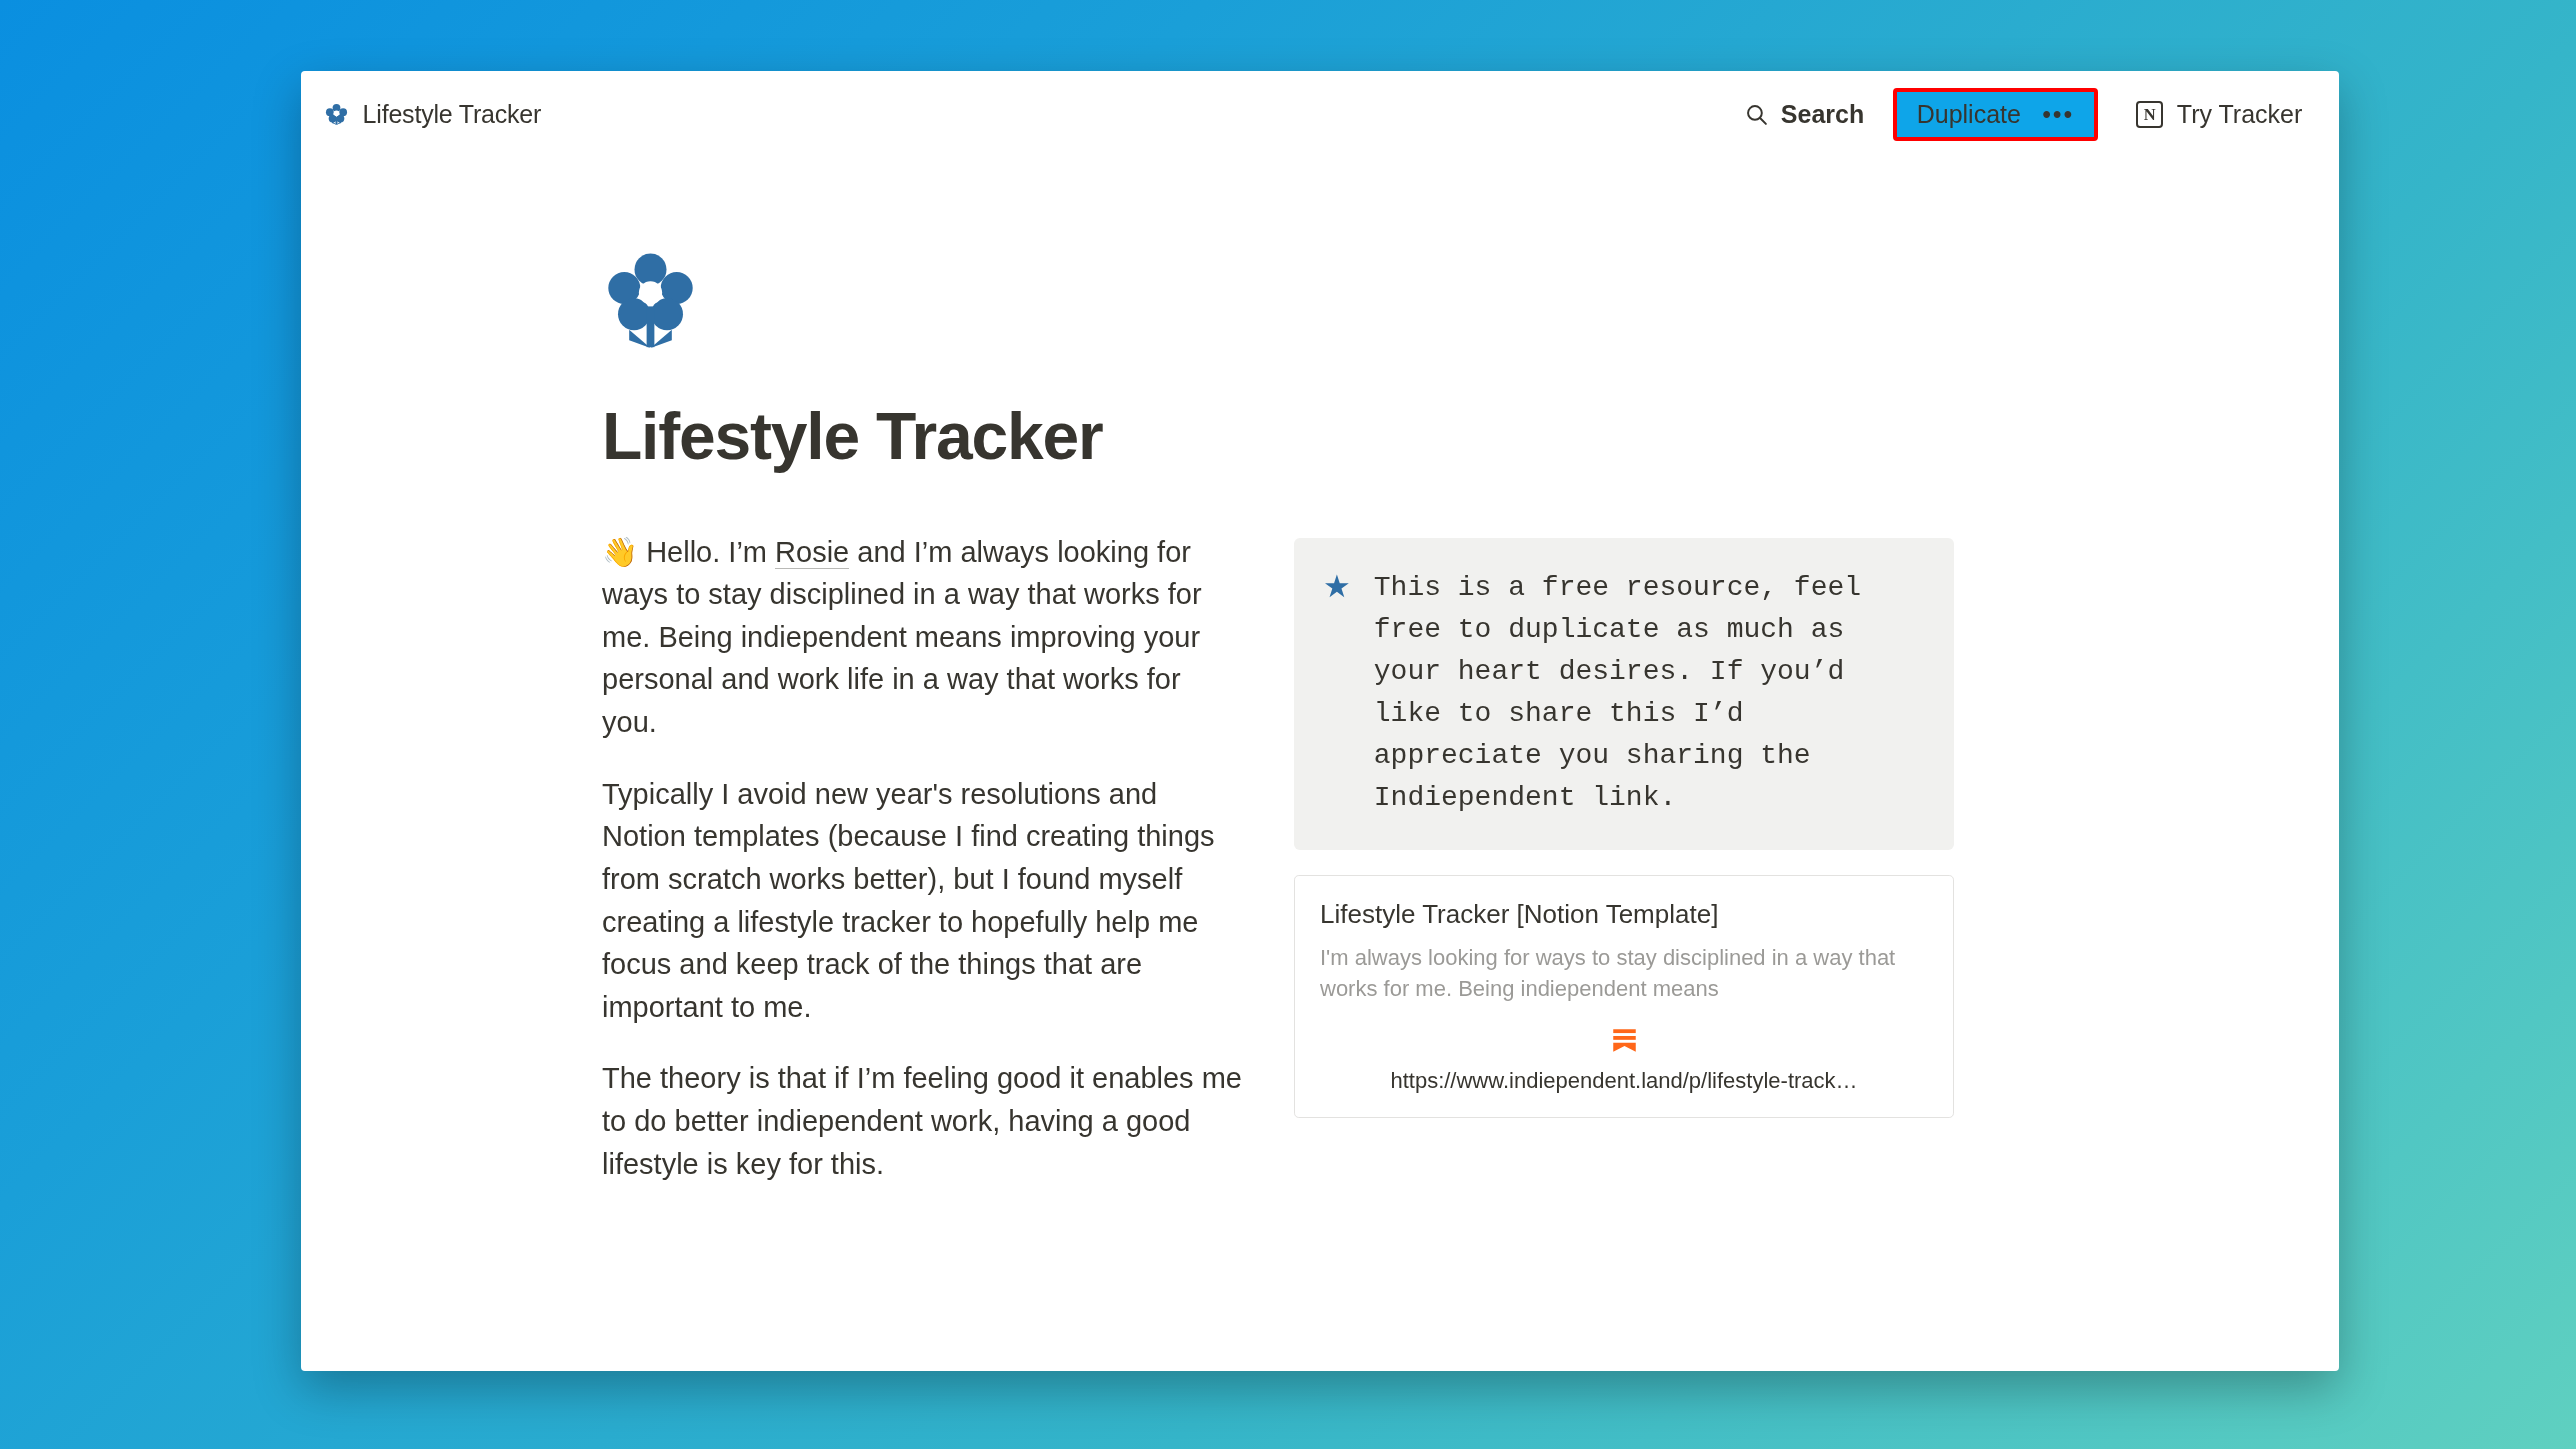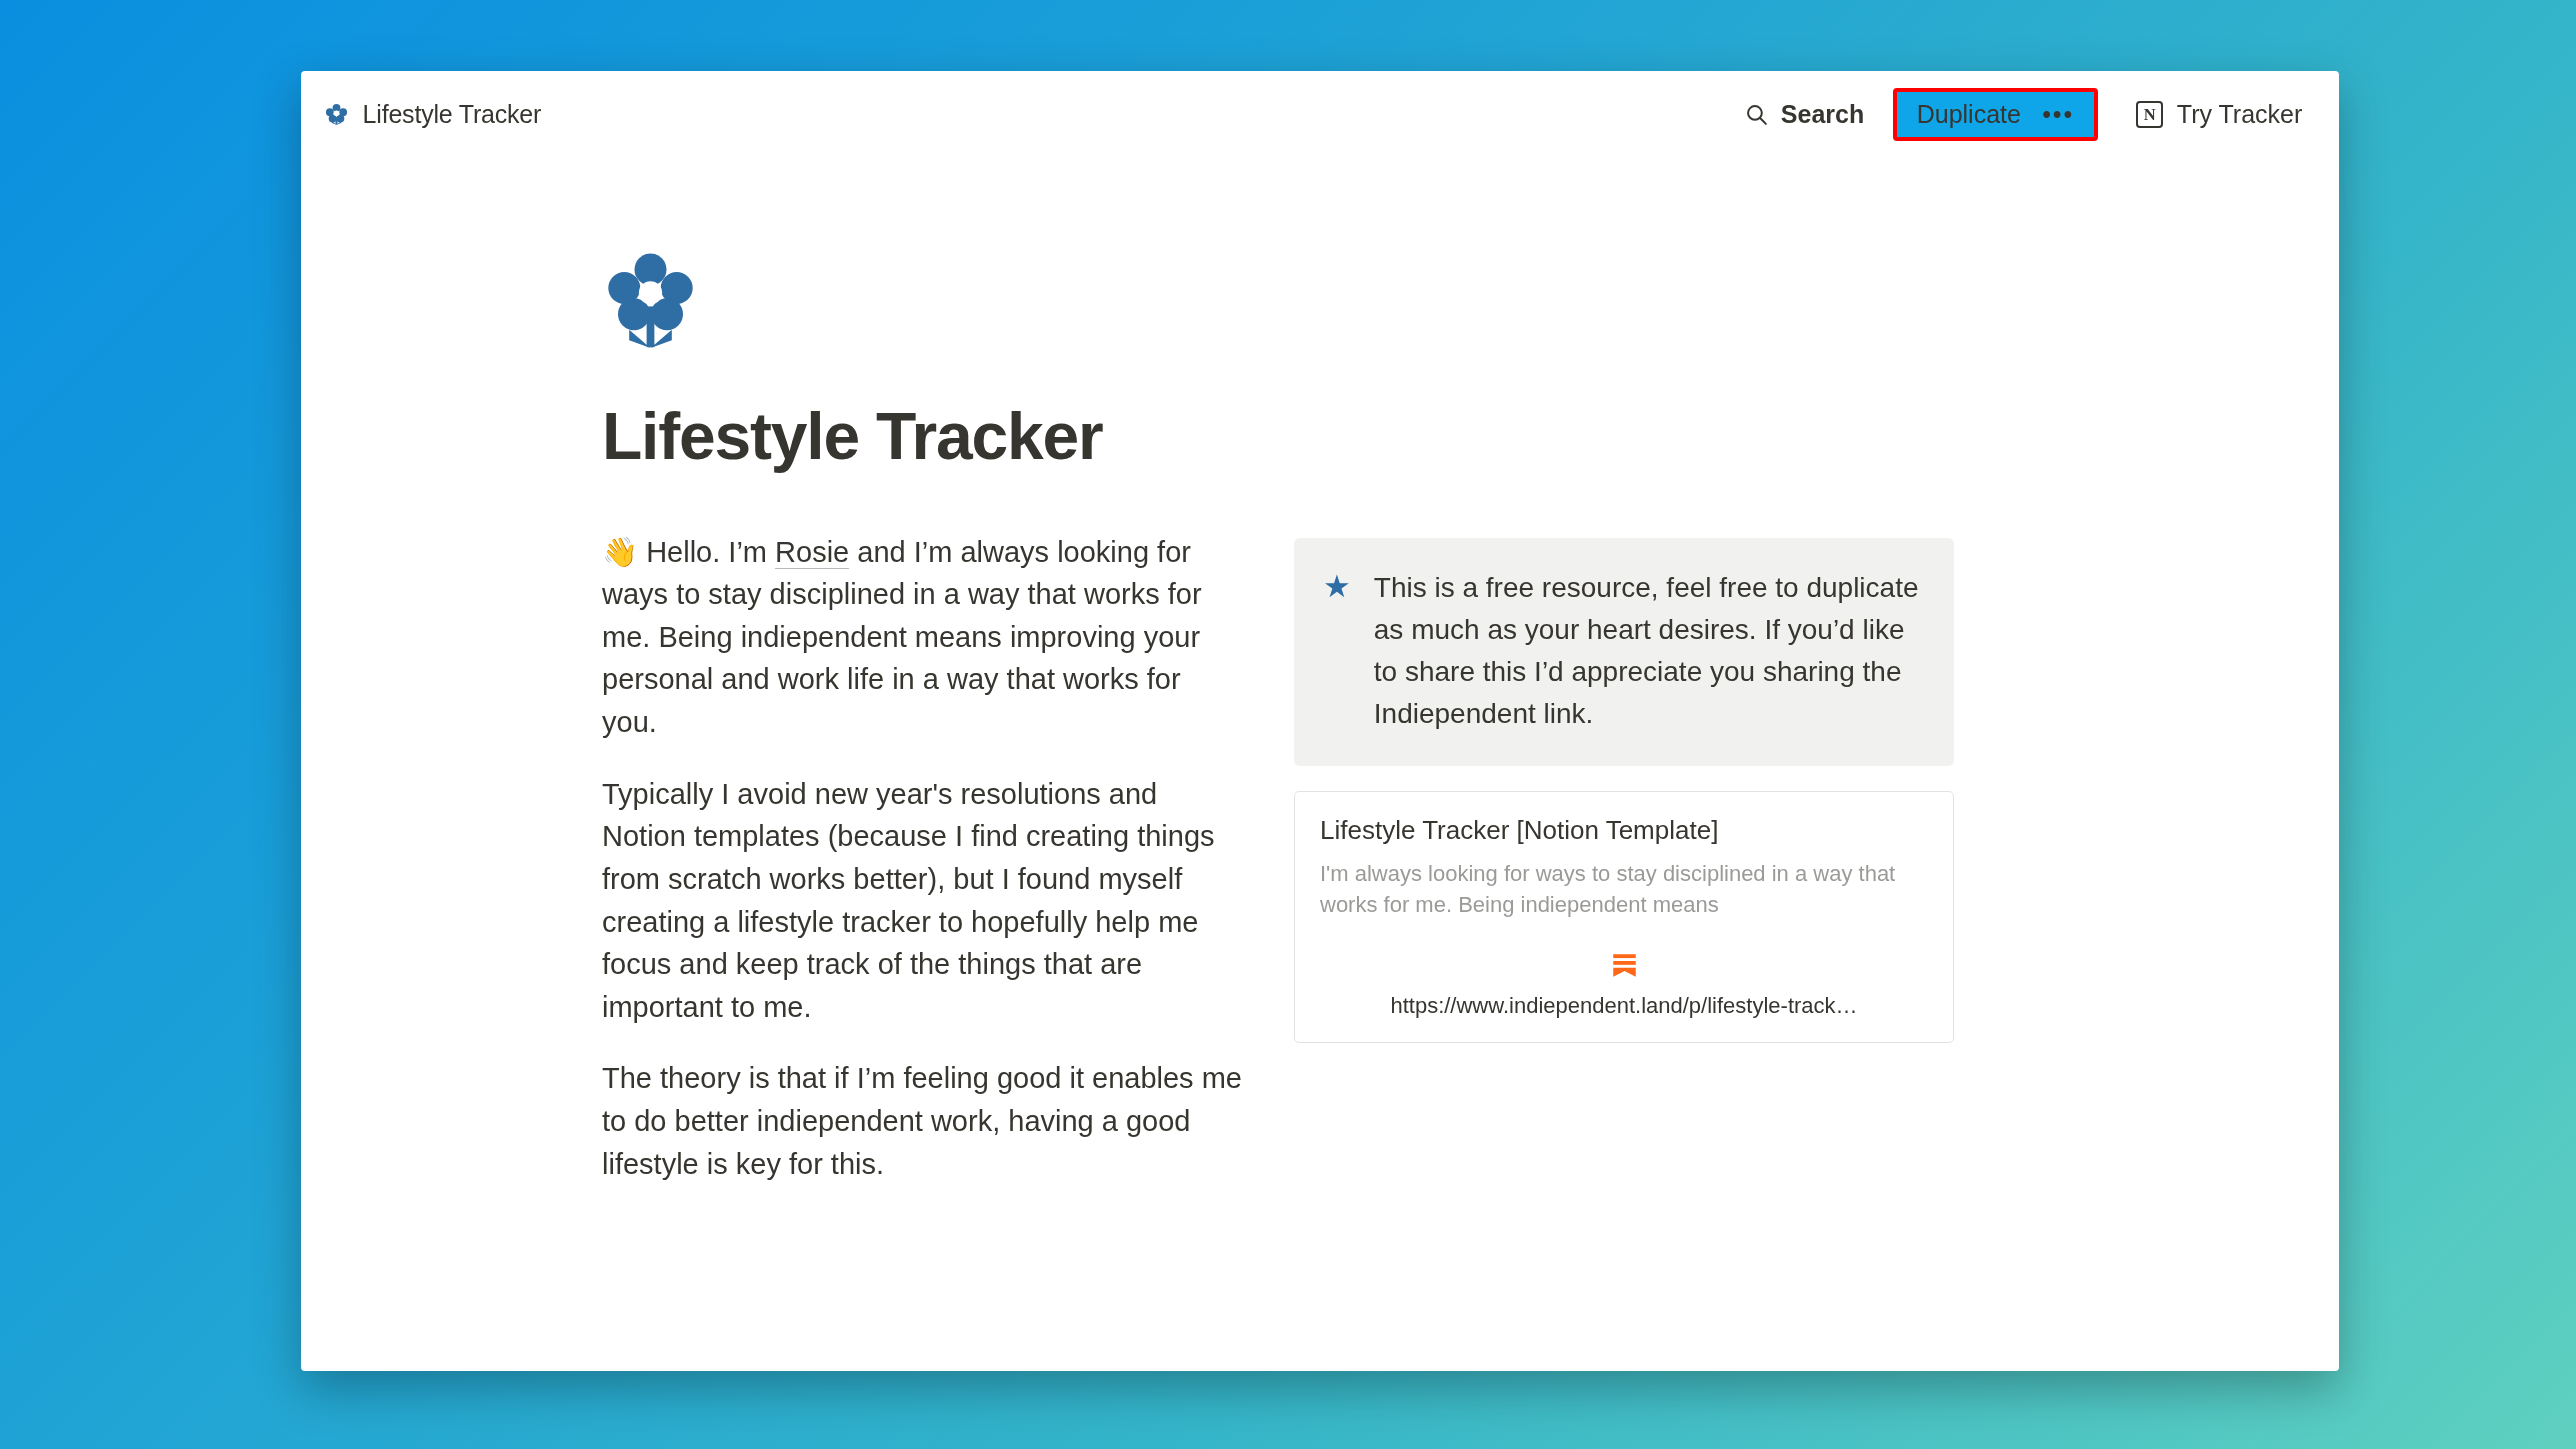--- a/index.html
+++ b/index.html
@@ -186,40 +186,41 @@
   .callout-icon {
     font-size: 31px;
     color: #2f6ea5;
     line-height: 1.3;
     flex: 0 0 auto;
   }
   .callout-text {
     font-size: 28px;
     line-height: 1.5;
     color: #37352f;
+    font-family: Liberation Mono, monospace;
   }
 
   
   .bookmark {
     margin-top: 25px;
     border: 1.5px solid #e3e2e0;
     border-radius: 4.8px;
     padding: 21.3px 25px 23px 25px;
   }
   .bm-title {
     font-size: 26px;
     color: #37352f;
     margin-bottom: 11.6px;
     line-height: 1.3;
   }
   .bm-desc {
     font-size: 22px;
     color: #9b9a97;
     line-height: 1.4;
-    margin-bottom: 32px;
+    margin-bottom: 23px;
   }
   .bm-url-row {
     display: flex;
     align-items: center;
     gap: 15.5px;
     flex-direction: column;
   }
   .bm-favicon {
     width: 27px;
     height: 25px;

